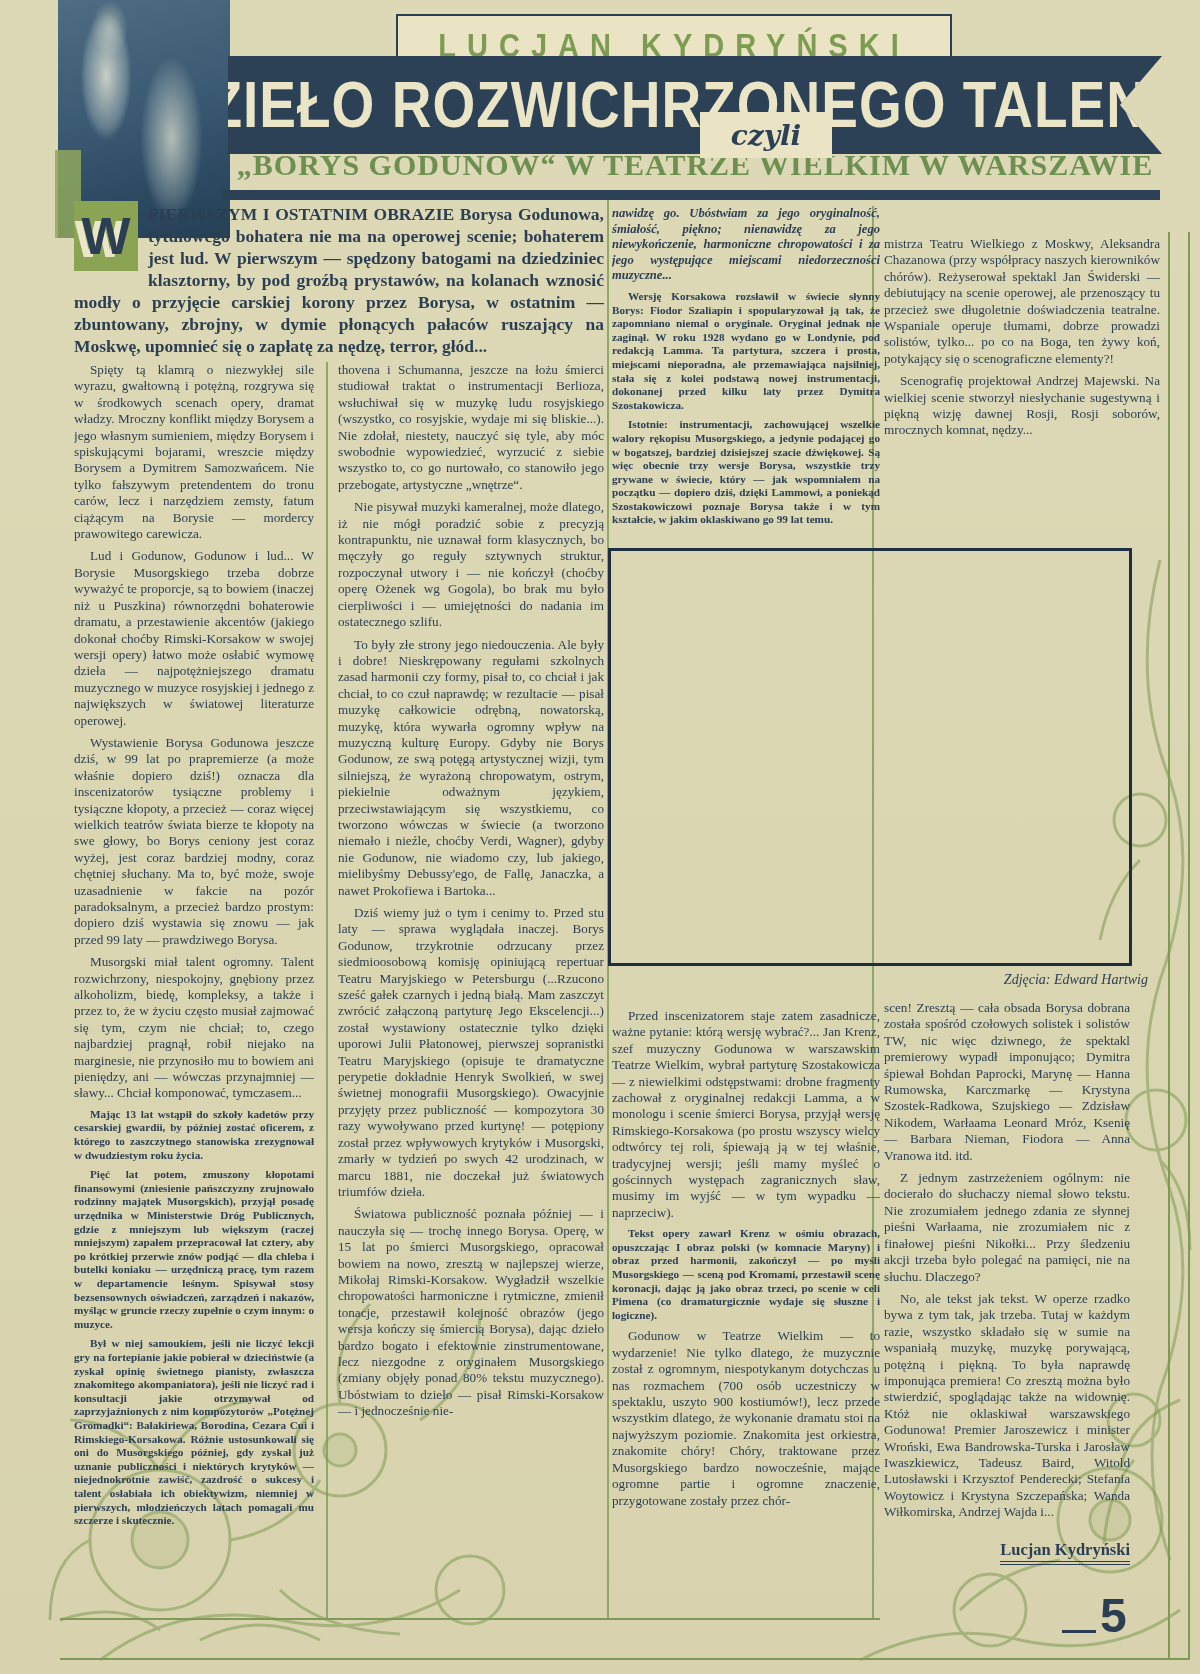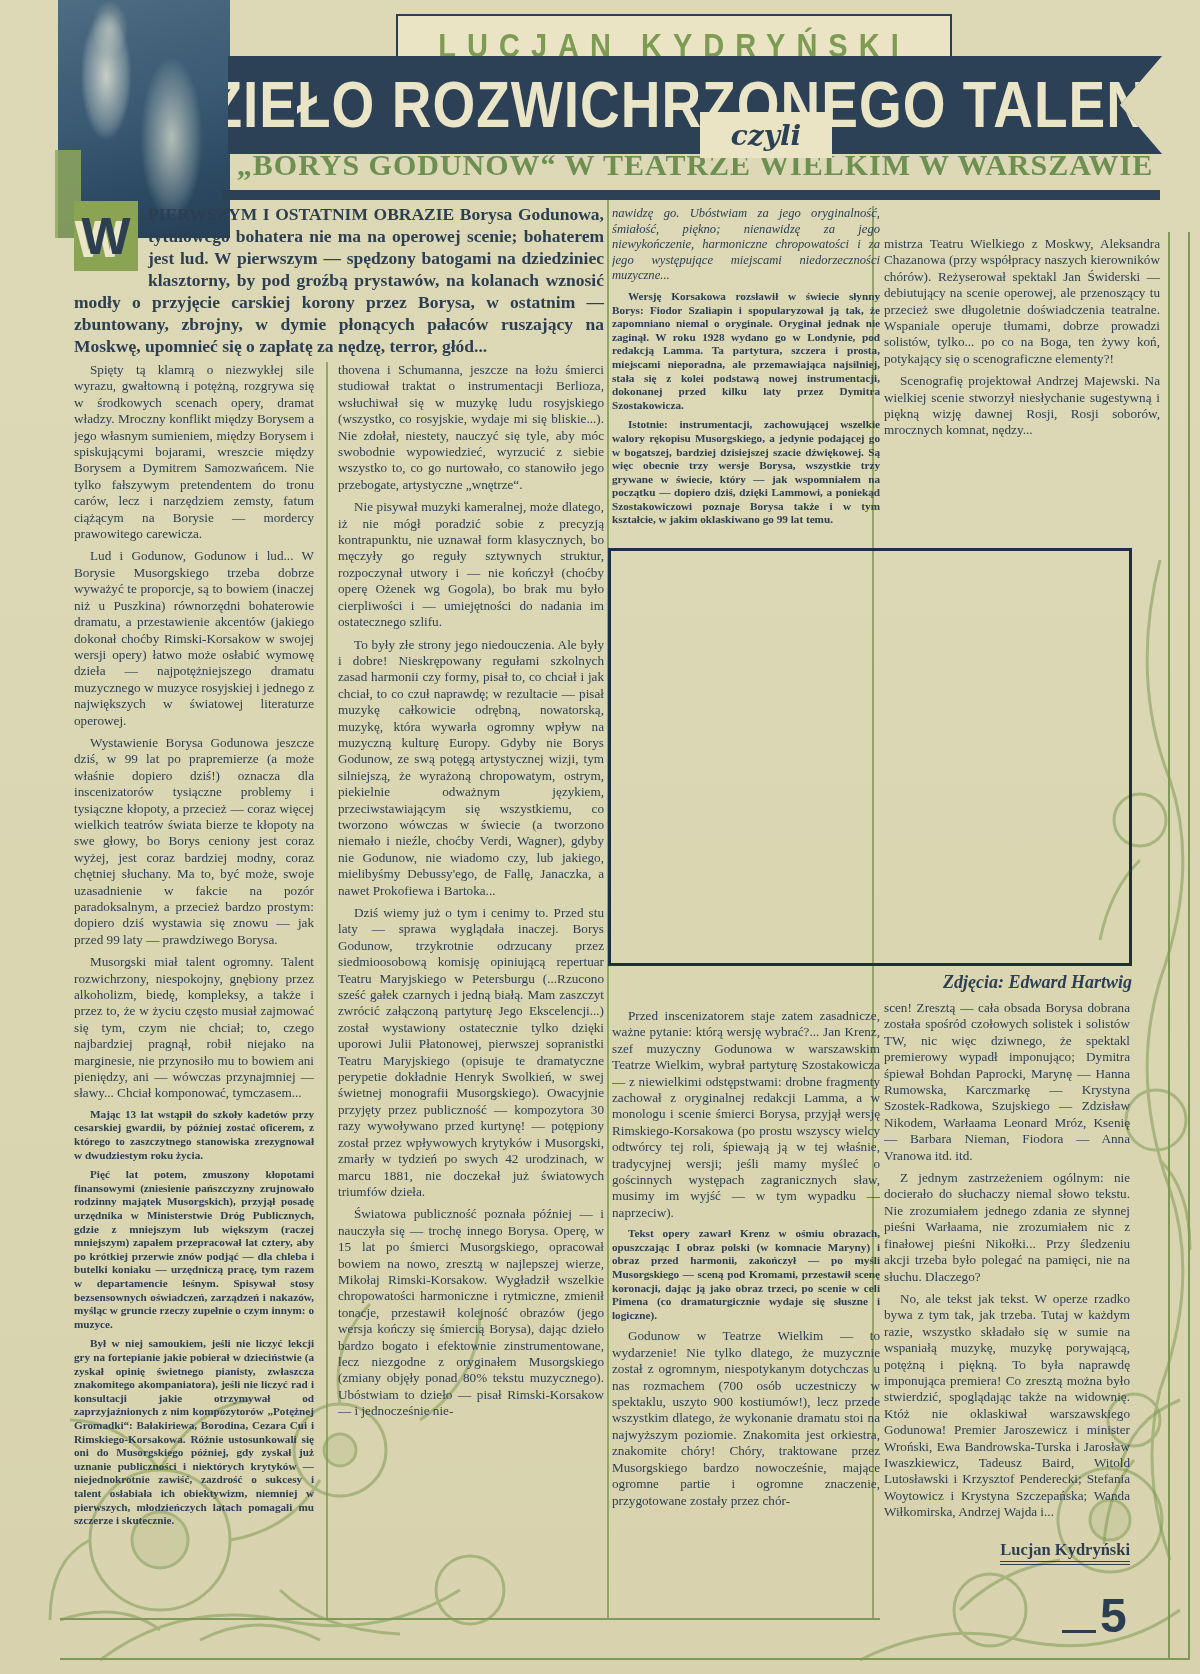--- a/index.html
+++ b/index.html
@@ -38,42 +38,42 @@
      font-size:17.5px;line-height:22px;text-align:justify;color:#2c3e52;}
   .dropcap{float:left;width:64px;height:70px;margin:-2px 10px 4px 0;background:#8aa454;
      display:flex;align-items:center;justify-content:center;}
   .dropcap b{font-family:"Liberation Sans",sans-serif;font-size:52px;color:#2c3e52;
      text-shadow:-7px 3px 0 #ece6c8;}
   
   .col{position:absolute;text-align:justify;overflow:hidden;z-index:2;}
   .col p{margin:0 0 6px 0;font-size:13.2px;line-height:16.4px;text-indent:16px;}
   .col p.cont{text-indent:0;}
   .col p.pt{font-size:11.2px;line-height:13.6px;font-weight:bold;}
-  .col p.it{font-style:italic;font-size:12.6px;line-height:15.6px;}
+  .col p.it{font-style:italic;font-size:12.6px;line-height:15.6px;font-weight:bold;}
   #col1{left:74px;top:362px;width:240px;height:1256px;}
   #col2{left:338px;top:362px;width:266px;height:1256px;}
   #col3top{left:612px;top:206px;width:268px;height:340px;}
   #col4top{left:884px;top:208px;width:276px;height:338px;margin-top:28px;}
   #col3bot{left:612px;top:1008px;width:268px;height:630px;}
   #col4bot{left:884px;top:1000px;width:246px;height:536px;}
   .vrule{position:absolute;width:2px;background:#7f9a55;opacity:.8;z-index:1;}
   
   .stage-photo{position:absolute;left:608px;top:548px;width:524px;height:418px;z-index:4;
      border:3px solid #1d3042;box-sizing:border-box;
      background:
        radial-gradient(ellipse 120px 190px at 20% 42%, rgba(214,228,218,.9), rgba(150,180,178,.4) 55%, transparent 75%),
        linear-gradient(115deg, transparent 12%, rgba(205,222,216,.28) 30%, transparent 52%),
        radial-gradient(ellipse 240px 70px at 58% 90%, rgba(228,232,220,.75), rgba(170,190,182,.3) 60%, transparent 82%),
        radial-gradient(ellipse 90px 40px at 88% 92%, rgba(222,226,212,.7), transparent 75%),
        radial-gradient(ellipse 60px 120px at 78% 35%, rgba(120,150,155,.5), transparent 75%),
        repeating-linear-gradient(90deg, rgba(12,32,48,.35) 0 16px, rgba(80,108,116,.22) 16px 24px),
        linear-gradient(180deg,#1d3547 0%,#2b4a59 40%,#2744530 70%,#223e4e 100%),
        #23404f;}
   .photo-caption{position:absolute;left:608px;top:972px;width:524px;text-align:right;
-     font-weight:bold;font-style:italic;font-size:18px;color:#2d4053;z-index:4;}
+     font-weight:normal;font-style:italic;font-size:14px;color:#2d4053;z-index:4;padding-left:16px;}
   
   .signature{position:absolute;left:884px;top:1540px;width:246px;text-align:right;z-index:5;}
   .signature span{font-weight:bold;font-size:16.5px;color:#2c3e52;
      border-bottom:4px double #2c3e52;padding-bottom:2px;}
   .pagenum{position:absolute;left:1100px;top:1588px;font-family:"Liberation Sans",sans-serif;
      font-weight:bold;font-size:48px;color:#2c3e52;z-index:6;}
   .pagenum-dash{position:absolute;left:1062px;top:1630px;width:34px;height:3px;background:#2c3e52;z-index:6;}
   
   .frame-v1{position:absolute;left:1168px;top:232px;width:2px;height:1426px;background:#7f9a55;}
   .frame-v2{position:absolute;left:1188px;top:232px;width:2px;height:1426px;background:#7f9a55;}

